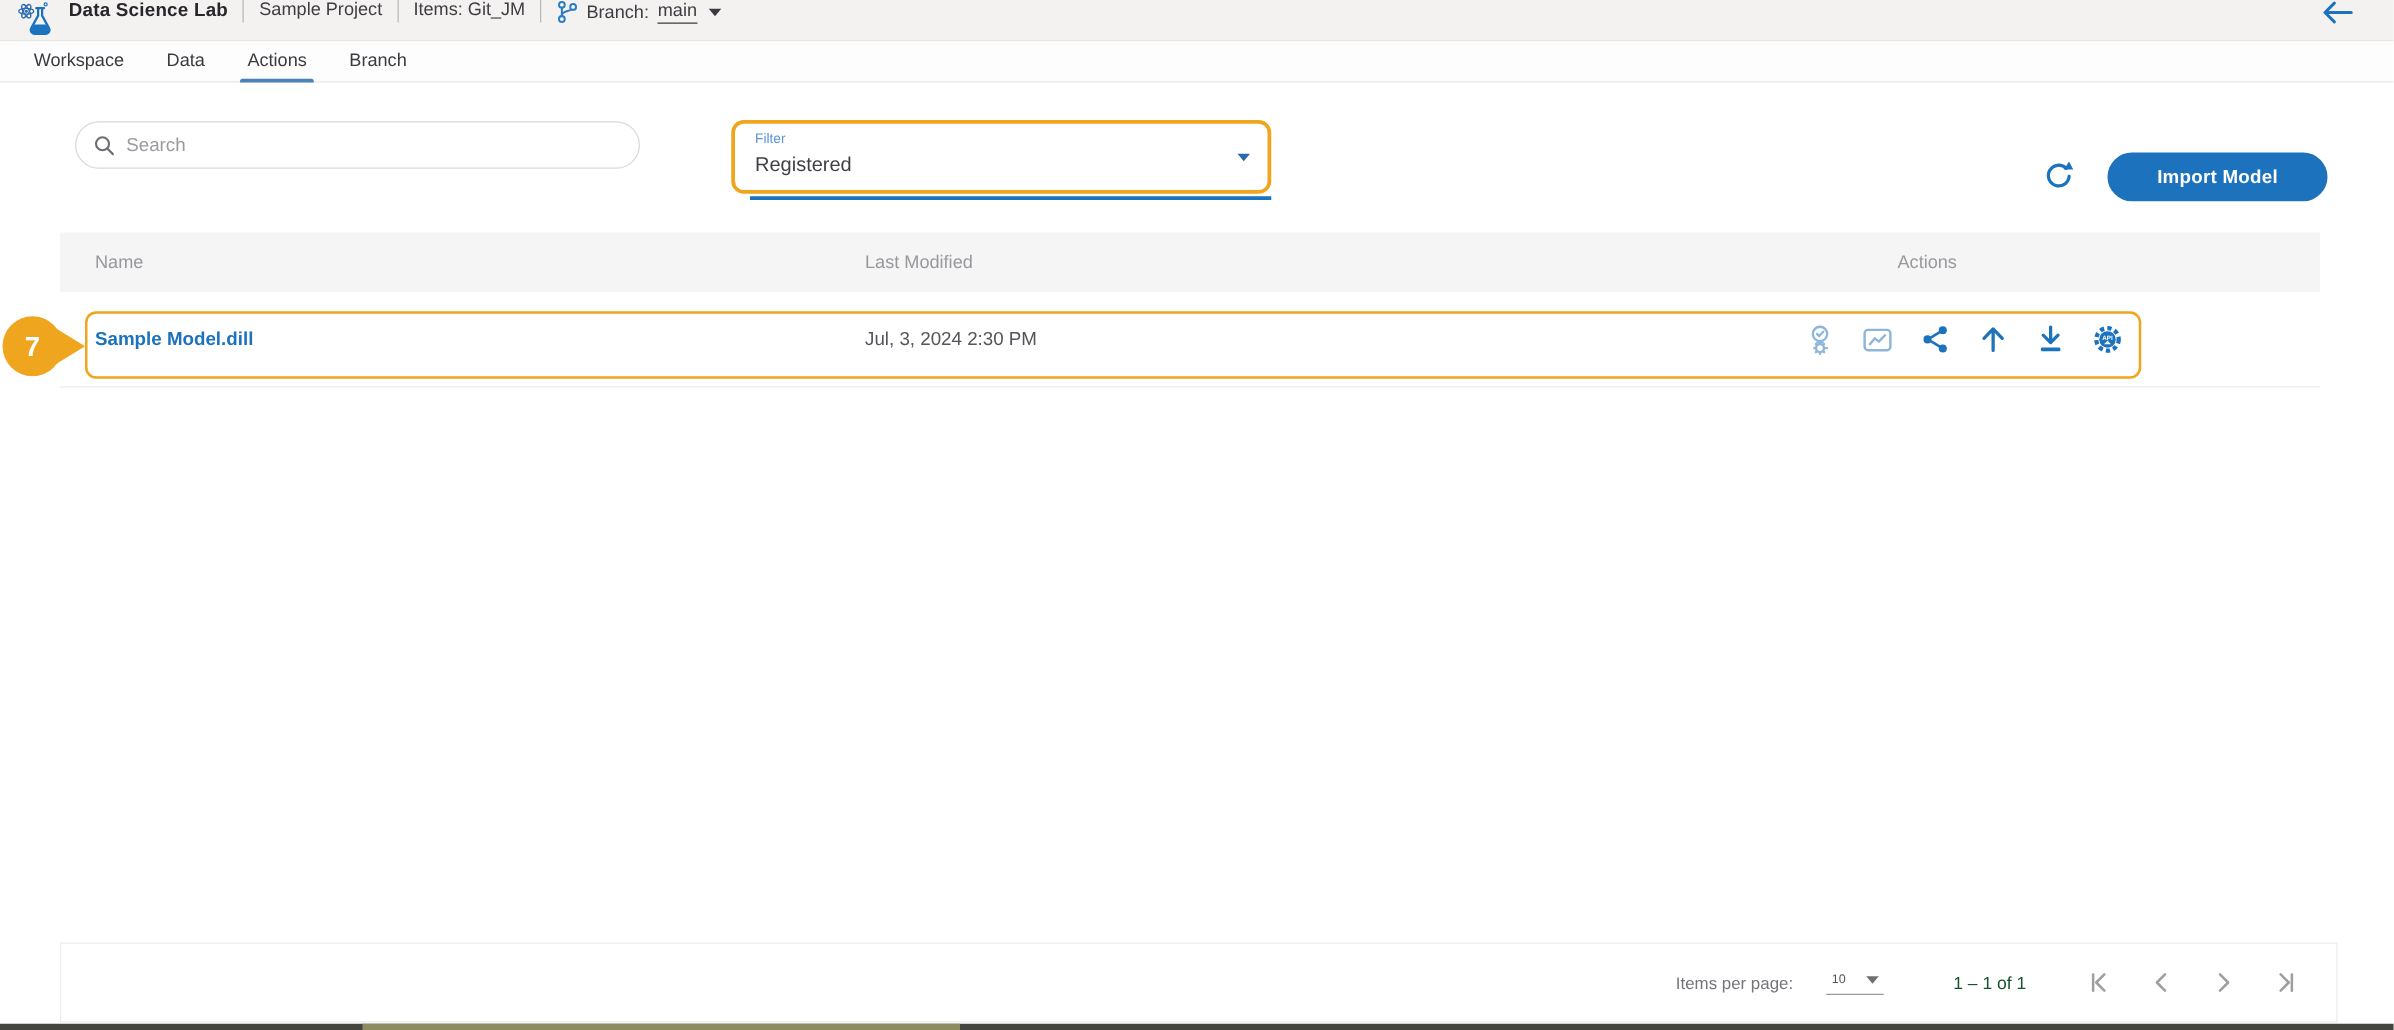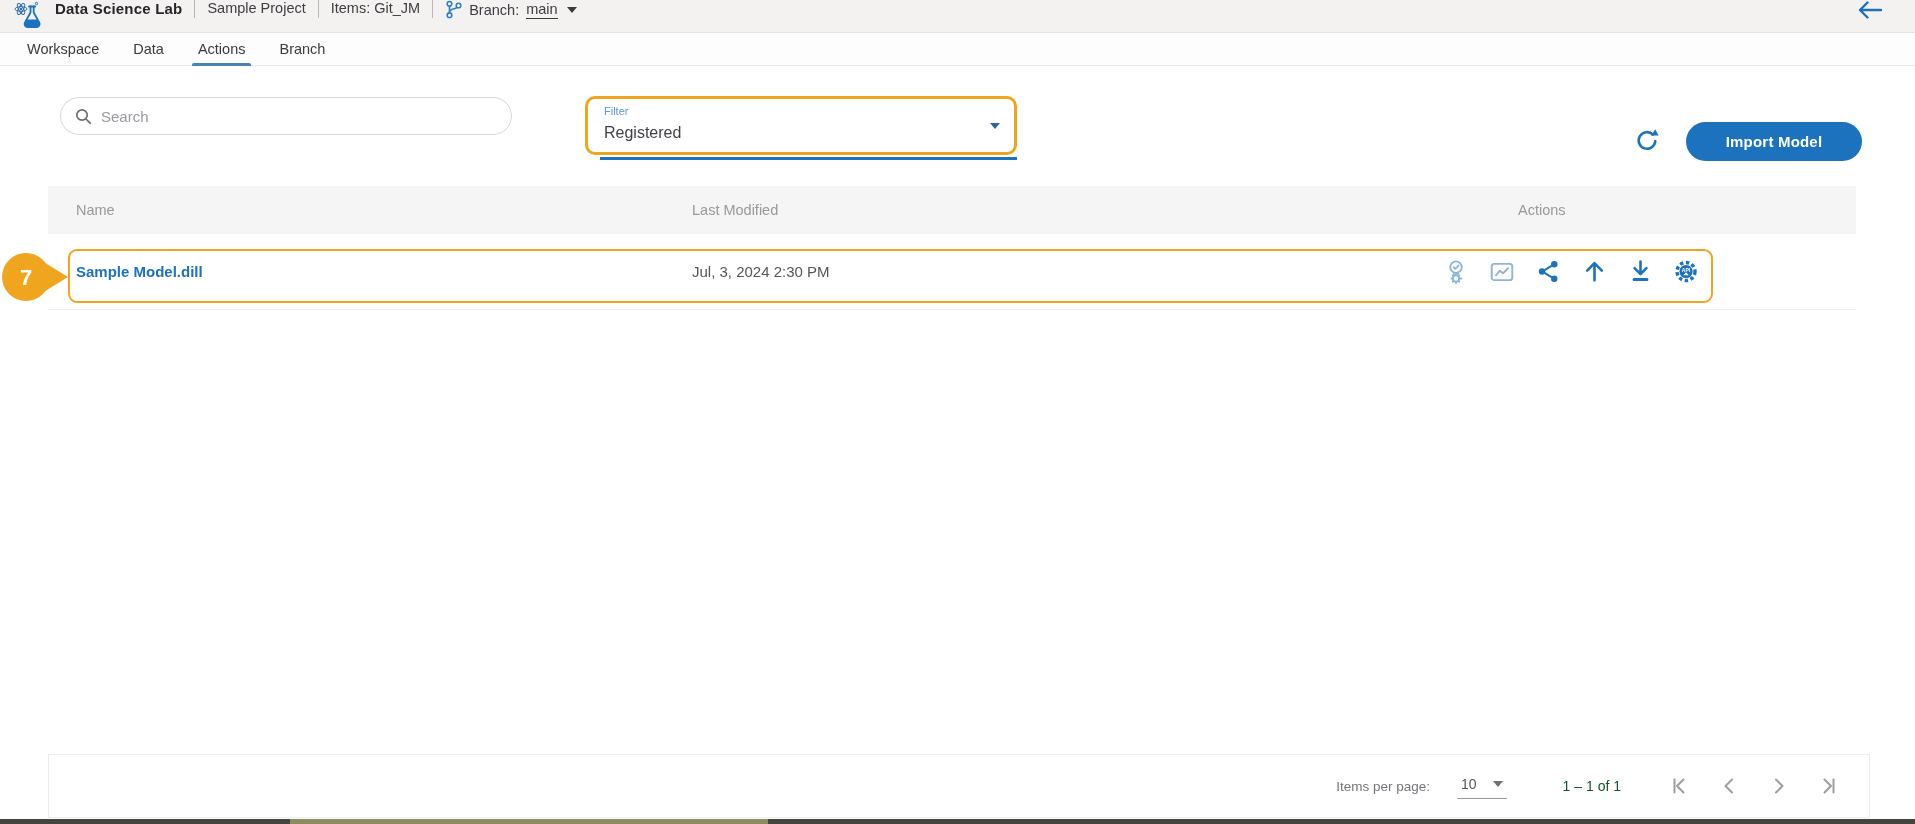--- a/index.html
+++ b/index.html
@@ -77,21 +77,21 @@
   .step-badge { position: absolute; left: 0px; top: 251px; width: 72px; height: 52px;
                 pointer-events: none; }
 
   
   .paginator { position: absolute; left: 48px; top: 754px; width: 1822px; height: 64px;
                background: #fff; border: 1px solid #ececec;
                display: flex; align-items: center; justify-content: flex-end;
                padding-right: 28px; font-size: 13.5px; color: #75757b; }
   .ipp-label { margin-right: 27px; }
   .ipp-select { display: flex; align-items: center; gap: 16px; border-bottom: 1px solid #9a9a9e;
-                padding: 2px 4px 6px 4px; cursor: pointer; color: #55555b; font-size: 14px; }
+                padding: 2px 4px 6px 4px; cursor: pointer; color: #55555b; font-size: 10px; }
   .ipp-caret { color: #6f6f75; }
   .range-label { margin: 0 46px 0 56px; color: #14532d; font-size: 14px; }
   .nav-btns { display: flex; align-items: center; gap: 26px; }
   .nav-btn { width: 24px; height: 24px; cursor: pointer; display: flex;
              align-items: center; justify-content: center; }
 
   
   .bottom-strip { position: absolute; left: 0; top: 819px; width: 1915px; height: 5px;
                   background: #45453f; }
   .bottom-strip-accent { position: absolute; left: 290px; top: 0; width: 478px; height: 5px;

